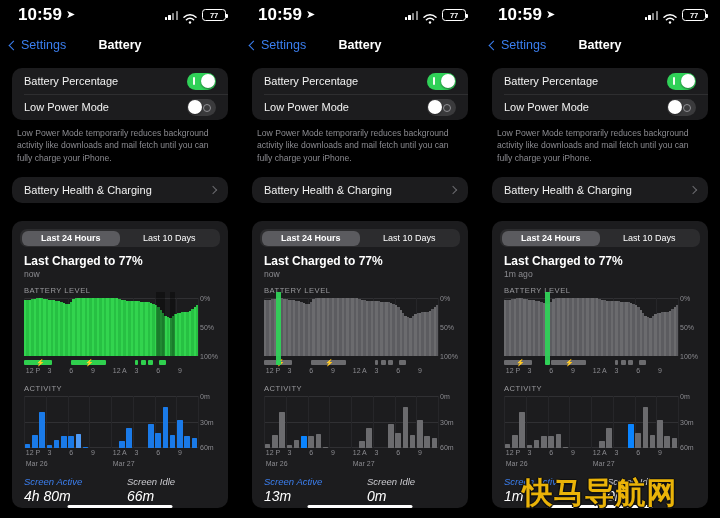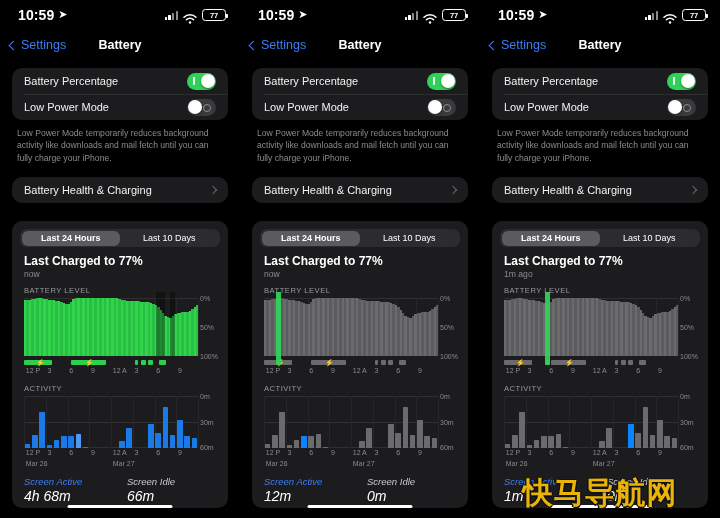--- a/index.html
+++ b/index.html
@@ -9,21 +9,21 @@
     overflow:hidden;
   }
   .screens { display:flex; width:720px; height:518px; }
   .panel { position:relative; width:240px; height:518px; background:#000; overflow:hidden; }
 
   
   .statusbar {
     height:30px; display:flex; align-items:center;
     padding:0 14px 0 18px; color:#fff;
   }
-  .sb-time { font-size:14px; font-weight:600; letter-spacing:.1px; }
+  .sb-time { font-size:17px; font-weight:600; letter-spacing:.1px; }
   .sb-loc { margin-left:4px; font-size:11px; color:#fff; transform:translateY(-1px); }
   .sb-right { margin-left:auto; display:flex; align-items:center; gap:5px; }
   .sig { display:flex; align-items:flex-end; gap:1.3px; height:9px; }
   .sig i { width:2.4px; background:#fff; border-radius:.5px; display:block; }
   .sig i:nth-child(1){height:3px;} .sig i:nth-child(2){height:5px;}
   .sig i:nth-child(3){height:7px; background:#8b8b8b;} .sig i:nth-child(4){height:9px; background:#8b8b8b;}
   .wifi { width:14px; height:10px; position:relative; }
   .batt {
     width:24px; height:12px; border:1.4px solid #fff; border-radius:3.4px;
     display:flex; align-items:center; justify-content:center; position:relative;
@@ -396,21 +396,21 @@
           </div>
 
       <div class="datelabels">
         <span style="left:1%">Mar 26</span>
         <span style="left:51%">Mar 27</span>
       </div>
 
       <div class="legend">
         <div class="legend-col">
           <div class="legend-t active">Screen Active</div>
-          <div class="legend-v">4h 68m</div>
+          <div class="legend-v">4h 80m</div>
         </div>
         <div class="legend-col right">
           <div class="legend-t idle">Screen Idle</div>
           <div class="legend-v">66m</div>
         </div>
       </div>
     </div>
 
     <div class="home-ind"></div>
 
@@ -661,21 +661,21 @@
           </div>
 
       <div class="datelabels">
         <span style="left:1%">Mar 26</span>
         <span style="left:51%">Mar 27</span>
       </div>
 
       <div class="legend">
         <div class="legend-col">
           <div class="legend-t active">Screen Active</div>
-          <div class="legend-v">12m</div>
+          <div class="legend-v">13m</div>
         </div>
         <div class="legend-col right">
           <div class="legend-t idle">Screen Idle</div>
           <div class="legend-v">0m</div>
         </div>
       </div>
     </div>
 
     <div class="home-ind"></div>
 

